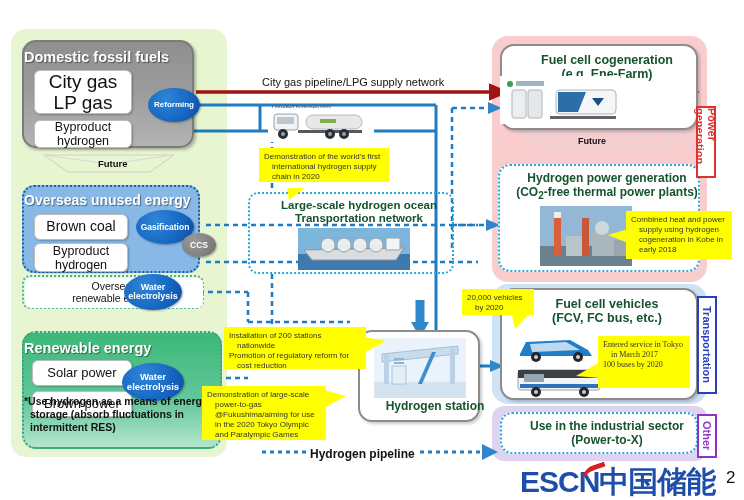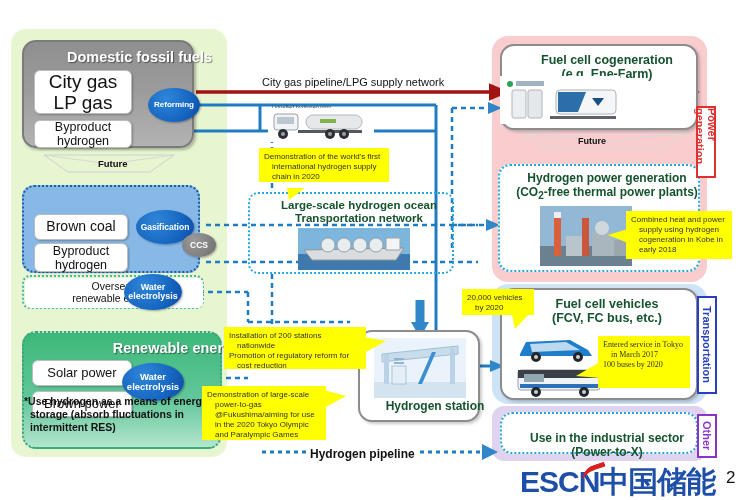--- a/index.html
+++ b/index.html
@@ -46,23 +46,22 @@
     left:22px;top:275px;width:182px;height:34px;
     border:2px dotted #49b6a8;border-radius:8px;background:transparent;
   }
   .box-green{
     left:22px;top:331px;width:200px;height:118px;
     background:linear-gradient(180deg,#3cb878 0%,#64c79c 60%,#b4e6cd 100%);
     border:2px dotted #3aa37b;border-radius:14px;
   }
 
   .hdr{
-    color:#ffffff;font-weight:bold;text-align:right;width:100%;
+    color:#ffffff;font-weight:bold;text-align:left;width:100%;
     text-shadow:1px 1px 1px rgba(0,0,0,.45);
-    margin-left:20px;
   }
   .hdr-gray{font-size:14.5px;padding-top:7px;}
   .hdr-blue{font-size:14px;padding-top:5px;}
   .hdr-grn{font-size:14.5px;padding-top:7px;}
 
   .white-card{
     position:absolute;background:#ffffff;border:1px solid #bdbdbd;
     border-radius:6px;display:flex;align-items:center;justify-content:center;
     text-align:center;color:#111;line-height:1.12;
     box-shadow:1px 1px 2px rgba(0,0,0,.25);
@@ -286,20 +285,21 @@
     <div class="white-card wc-bypro1">
       <span>Byproduct<br>hydrogen</span>
     </div>
   </div>
   <div class="ell ell-reform1">
     <span>Reforming</span>
   </div>
   <div class="lbl lbl-future1">Future</div>
 
   <div class="abs box-blue">
+    <div class="hdr hdr-blue">Overseas unused energy</div>
     <div class="white-card wc-brown">
       <span>Brown coal</span>
     </div>
     <div class="white-card wc-bypro2">
       <span>Byproduct<br>hydrogen</span>
     </div>
   </div>
   <div class="ell ell-gasif">
     <span>Gasification</span>
   </div>
@@ -445,21 +445,21 @@
     <rect x="4" y="6" width="82" height="8" fill="#3a4046"></rect>
     <rect x="6" y="20" width="80" height="4" fill="#2d72b8"></rect>
     <rect x="10" y="10" width="20" height="8" fill="#93a6b4"></rect>
     <circle cx="22" cy="28" r="5" fill="#23262a"></circle>
       <circle cx="22" cy="28" r="2" fill="#c9ced2"></circle>
     <circle cx="70" cy="28" r="5" fill="#23262a"></circle>
       <circle cx="70" cy="28" r="2" fill="#c9ced2"></circle>
   </svg>
 
   <div class="abs card-dotblue c-indust">
-    <div class="card-title" style="font-size:12px;padding-top:6px;margin-top:12px;">
+    <div class="card-title" style="font-size:12px;padding-top:6px;">
       Use in the industrial sector<br>(Power-to-X)
     </div>
   </div>
 
   <div class="sidelbl sl-power">Power generation</div>
   <div class="sidelbl sl-trans">Transportation</div>
   <div class="sidelbl sl-other">Other</div>
 
   <div class="callout co-supply">
     <span class="bullet">Demonstration of the world's first international hydrogen supply chain in 2020</span>

